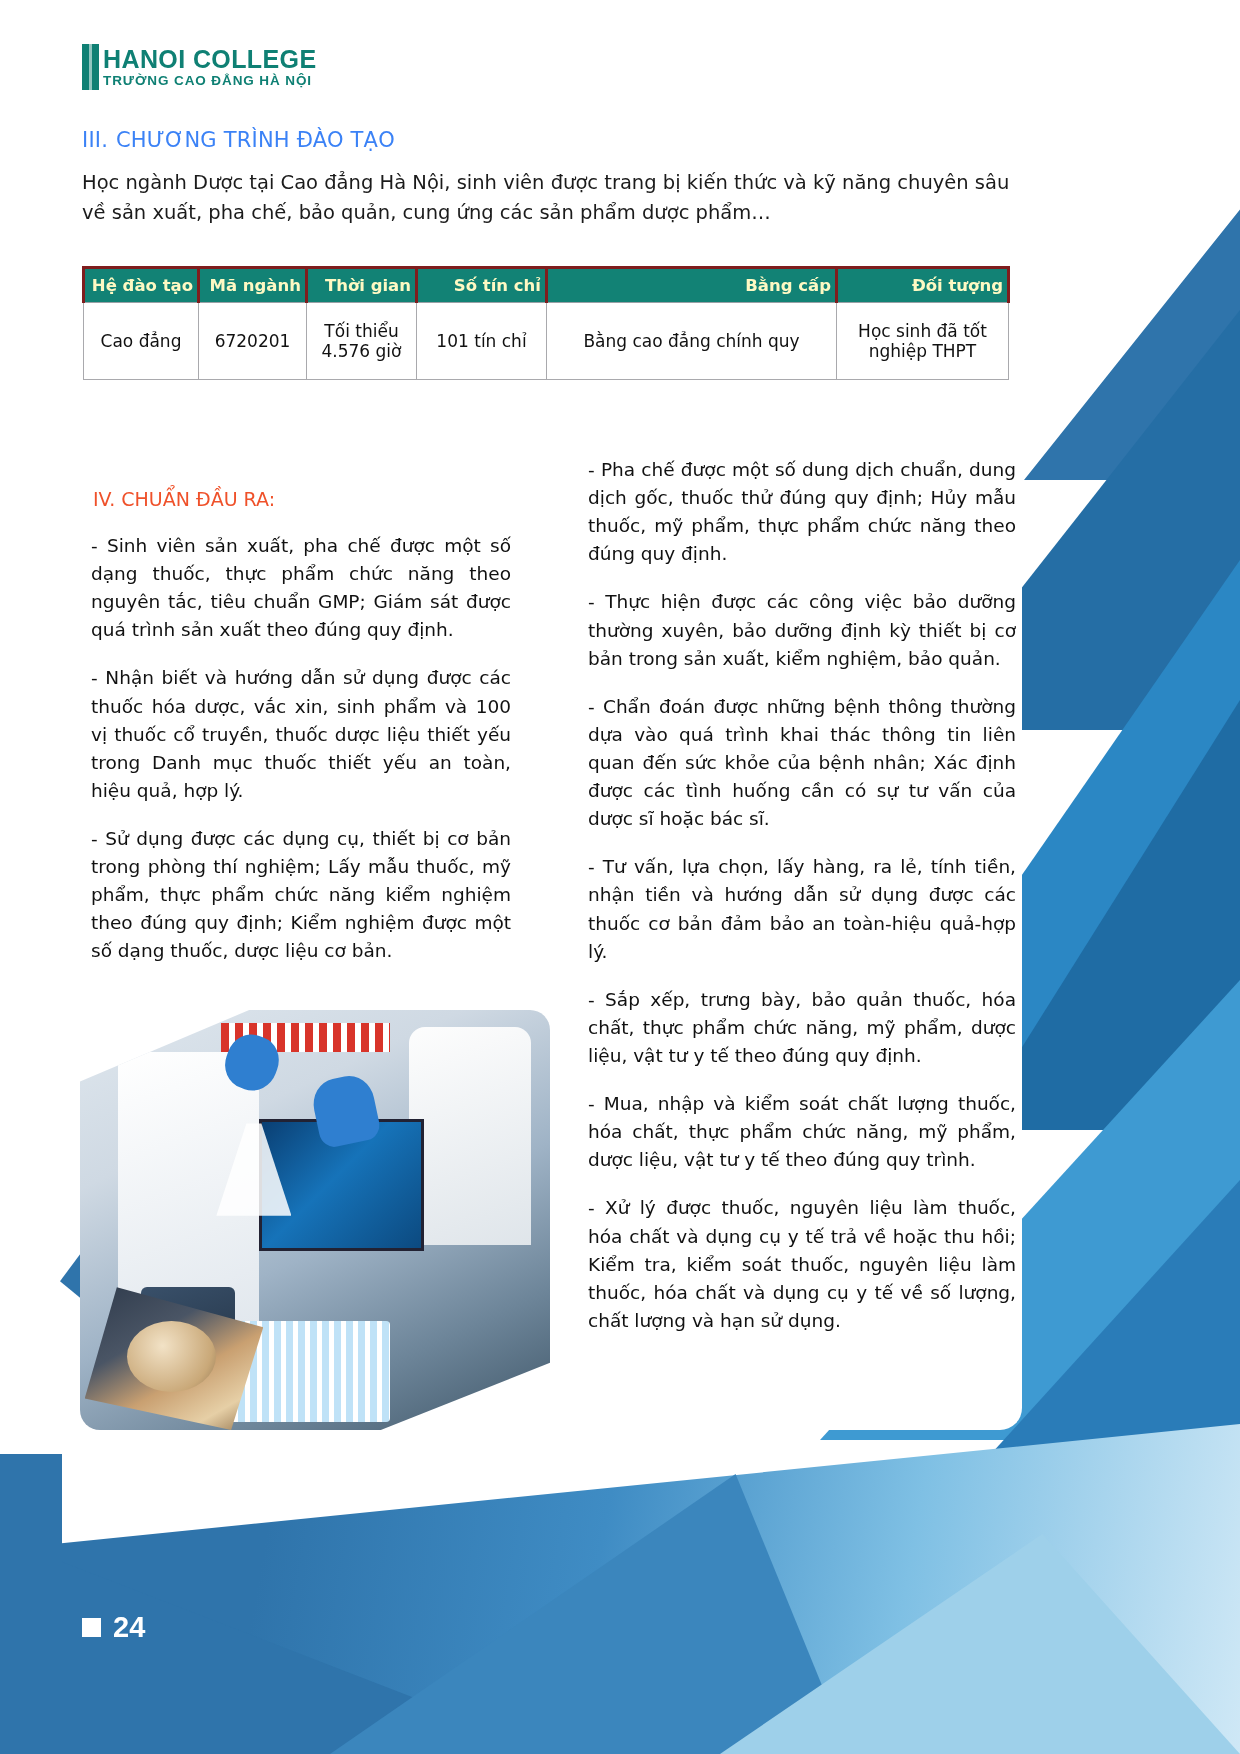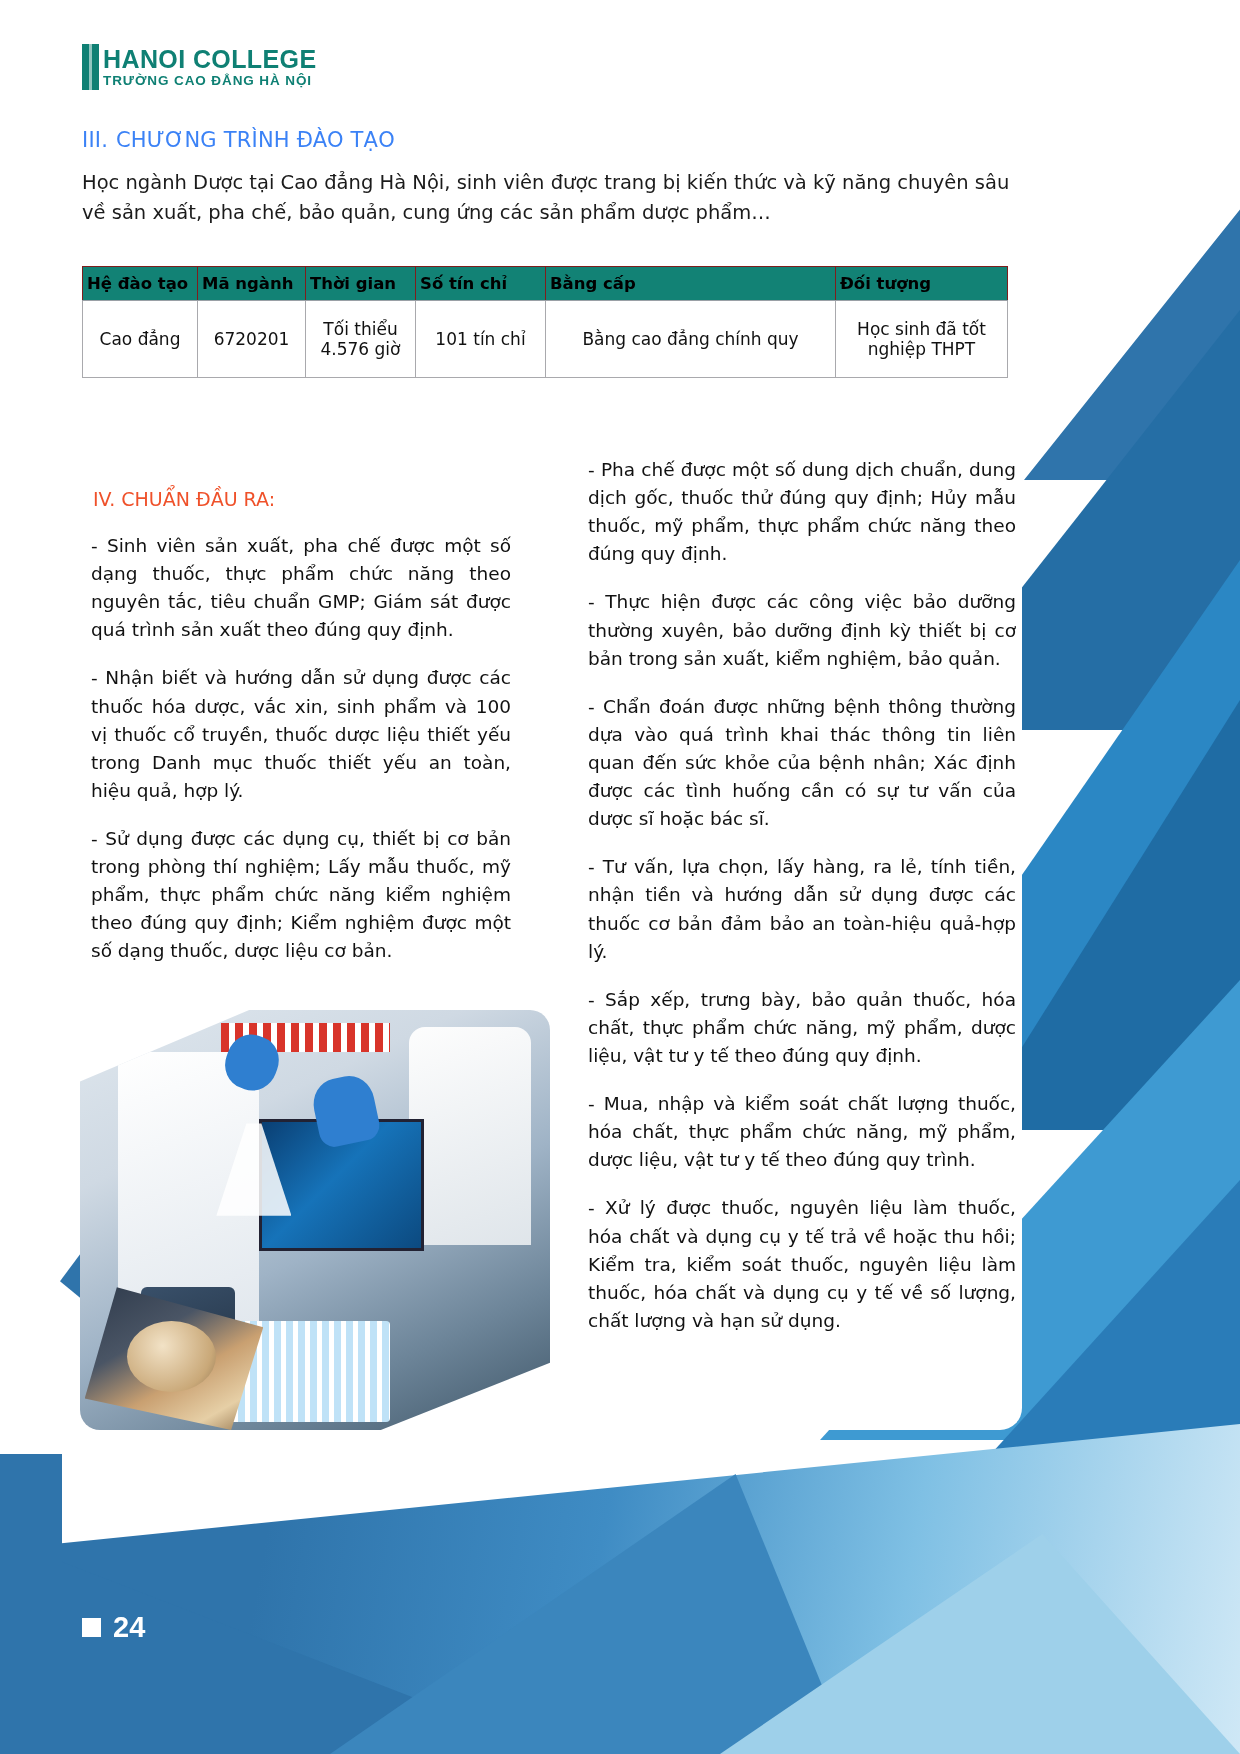--- a/index.html
+++ b/index.html
@@ -62,22 +62,22 @@
   .logo-text-2{font-family:"Liberation Sans", sans-serif;font-weight:bold;font-size:13.5px;color:#0f8074;letter-spacing:.9px;line-height:1.3;}
 
   
   .sec3{position:absolute;left:82px;top:128px;font-size:21px;color:#3b82f6;letter-spacing:.2px;}
   .sec3 .num{display:inline-block;min-width:34px;}
   .intro{position:absolute;left:82px;top:168px;width:930px;font-size:19.5px;line-height:1.52;color:#1b1b1b;}
 
   
   .tbl{position:absolute;left:82px;top:266px;width:925px;border-collapse:collapse;
        font-size:16px;color:#111;table-layout:fixed;}
-  .tbl th{background:#128275;color:#000000;font-weight:bold;font-size:16.5px;
-    padding:7px 4px;text-align:left;border:1px solid #7f1d1d;}
+  .tbl th{background:#128275;color:#fef9c3;font-weight:bold;font-size:16.5px;
+    padding:7px 4px;text-align:right;border:3px solid #7f1d1d;}
   .tbl td{background:#fff;color:#111;font-size:17px;text-align:center;
     padding:18px 6px;border:1px solid #a9a9ad;vertical-align:middle;}
   .tbl tr.head th{border-bottom:1px solid #9aa0a6;}
 
   
   .col-left{position:absolute;left:91px;top:488px;width:420px;}
   .col-left .h4{color:#ef512a;font-size:19px;margin:0 0 22px 2px;}
   .col-left p{font-size:18.5px;line-height:1.52;color:#111;margin:0 0 20px 0;text-align:justify;}
 
   .card-right{position:absolute;left:552px;top:430px;width:470px;height:1000px;

